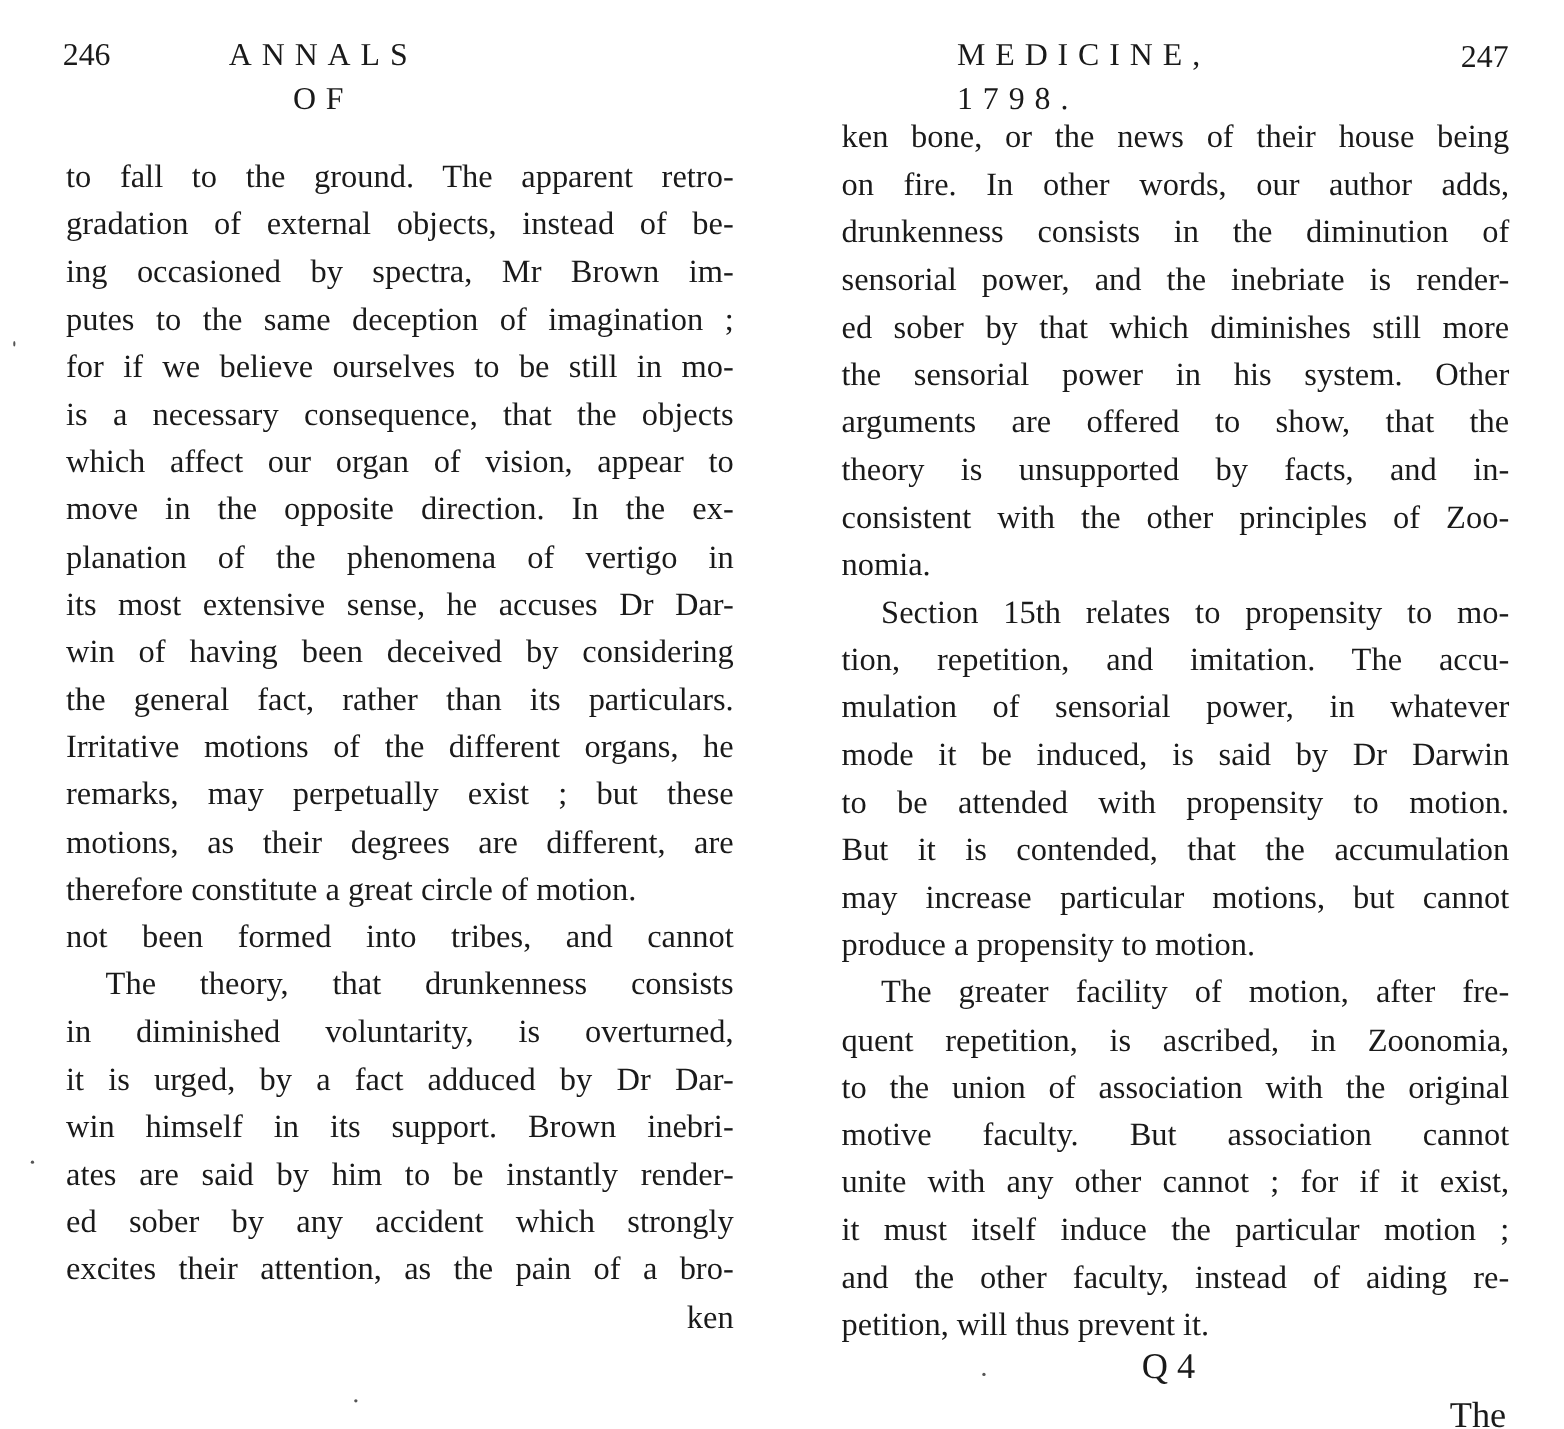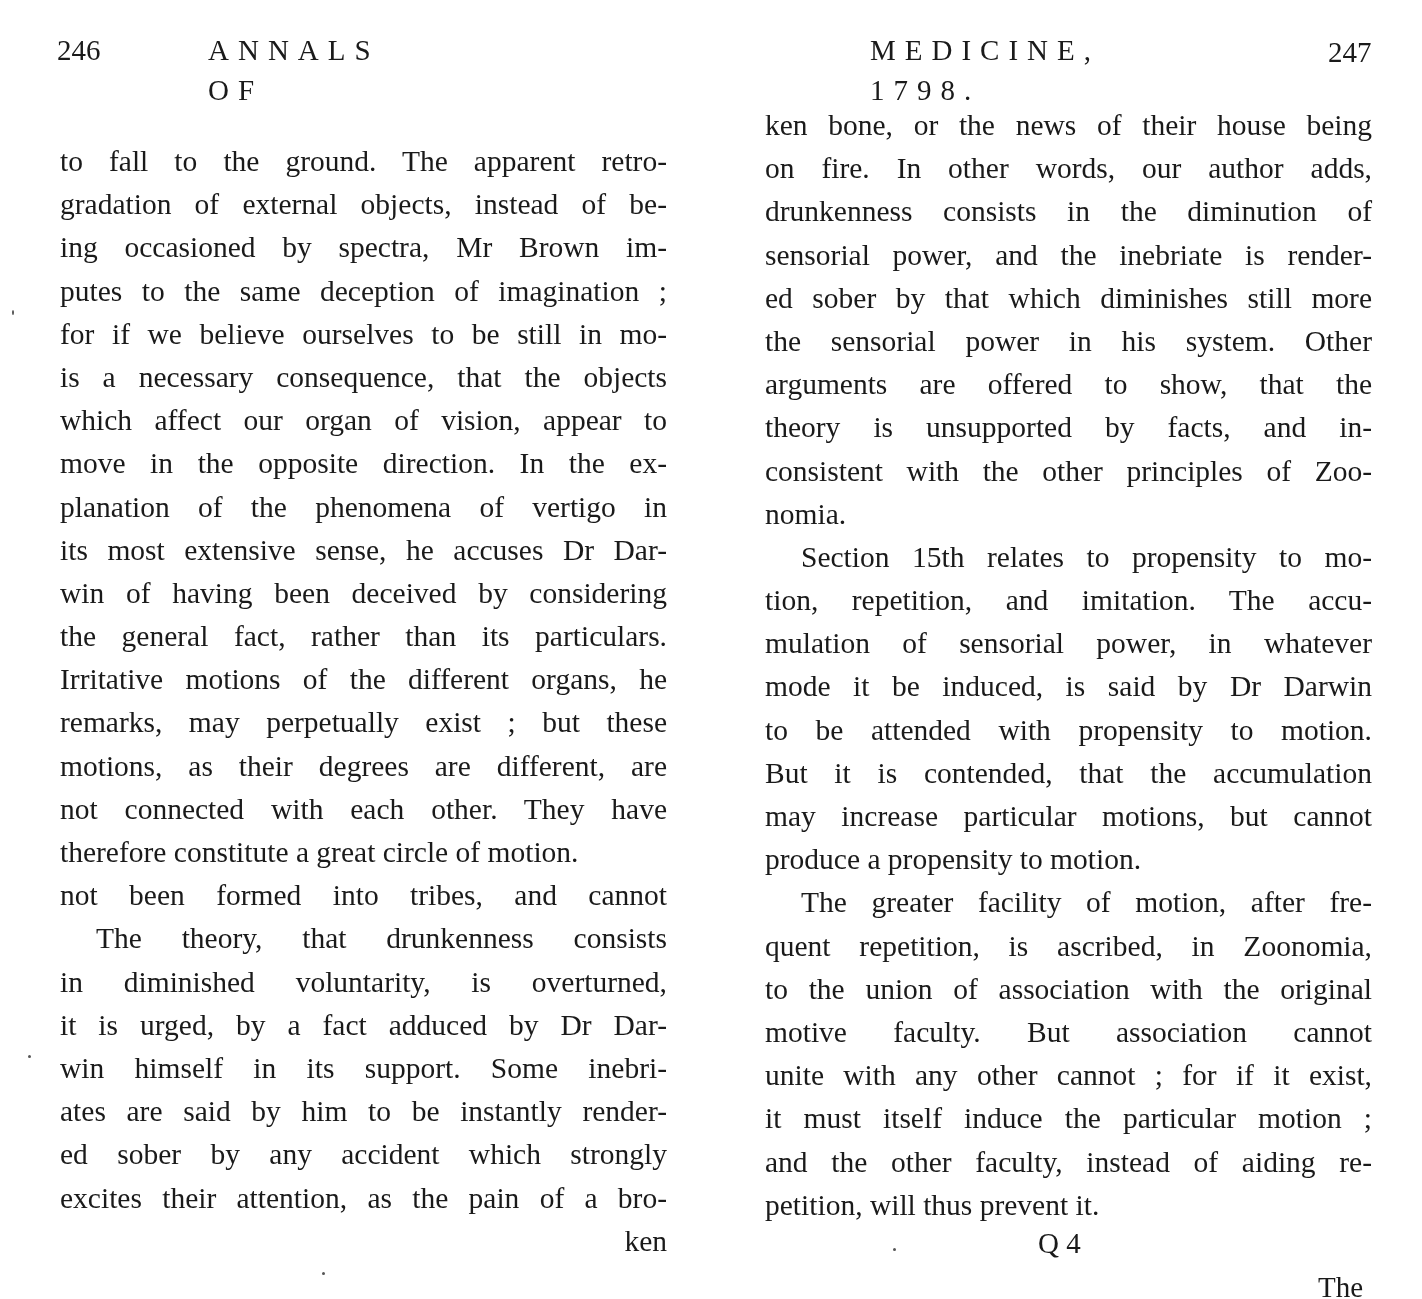--- a/index.html
+++ b/index.html
@@ -28,58 +28,57 @@
 
   .line {
     display: block; white-space: nowrap; height: 43.2px;
     text-align: justify; text-align-last: justify;
   }
   .line.last { text-align-last: left; }
   .line.right { text-align-last: right; }
   .line.indent { padding-left: 36px; }
 
   .catch {
-    position: absolute; top: 1222px; font-size: 29px; line-height: 43px;
+    position: absolute; top: 1222px; font-size: 33px; line-height: 43px;
   }
   .signature { left: 320px; }
   .catchword { left: 600px; margin-top: 44px; }
 
   .speck { position: absolute; background: #555; border-radius: 50%; }
 </style>
 </head>
 <body>
 
 <div class="page page-left">
   <div class="running-head">
     <span class="folio" style="left:57px; top:0;">246</span>
-    <span class="head-title" style="left:208px; top:0;">ANNALS OF</span>
+    <span class="head-title" style="left:208px; top:0;text-align:center;">ANNALS OF</span>
   </div>
   <div class="column" id="left-column">
       <span class="line">to fall to the ground.  The apparent retro-</span>
       <span class="line">gradation of external objects, instead of be-</span>
       <span class="line">ing occasioned by spectra, Mr Brown im-</span>
       <span class="line">putes to the same deception of imagination ;</span>
       <span class="line">for if we believe ourselves to be still in mo-</span>
       <span class="line">is a necessary consequence, that the objects</span>
       <span class="line">which affect our organ of vision, appear to</span>
       <span class="line">move in the opposite direction.  In the ex-</span>
       <span class="line">planation of the phenomena of vertigo in</span>
       <span class="line">its most extensive sense, he accuses Dr Dar-</span>
       <span class="line">win of having been deceived by considering</span>
       <span class="line">the general fact, rather than its particulars.</span>
       <span class="line">Irritative motions of the different organs, he</span>
       <span class="line">remarks, may perpetually exist ; but these</span>
       <span class="line">motions, as their degrees are different, are</span>
-      <span class="line">not connected with each other.  They have</span>
       <span class="line last">therefore constitute a great circle of motion.</span>
       <span class="line">not been formed into tribes, and cannot</span>
       <span class="line indent">The theory, that drunkenness consists</span>
       <span class="line">in diminished voluntarity, is overturned,</span>
       <span class="line">it is urged, by a fact adduced by Dr Dar-</span>
-      <span class="line">win himself in its support.  Some inebri-</span>
+      <span class="line">win himself in its support.  Brown inebri-</span>
       <span class="line">ates are said by him to be instantly render-</span>
       <span class="line">ed sober by any accident which strongly</span>
       <span class="line">excites their attention, as the pain of a bro-</span>
       <span class="line right">ken</span>
     </div>
 </div>
 
 <div class="page page-right">
   <div class="running-head">
     <span class="head-title" style="left:152px; top:0;">MEDICINE, 1798.</span>

